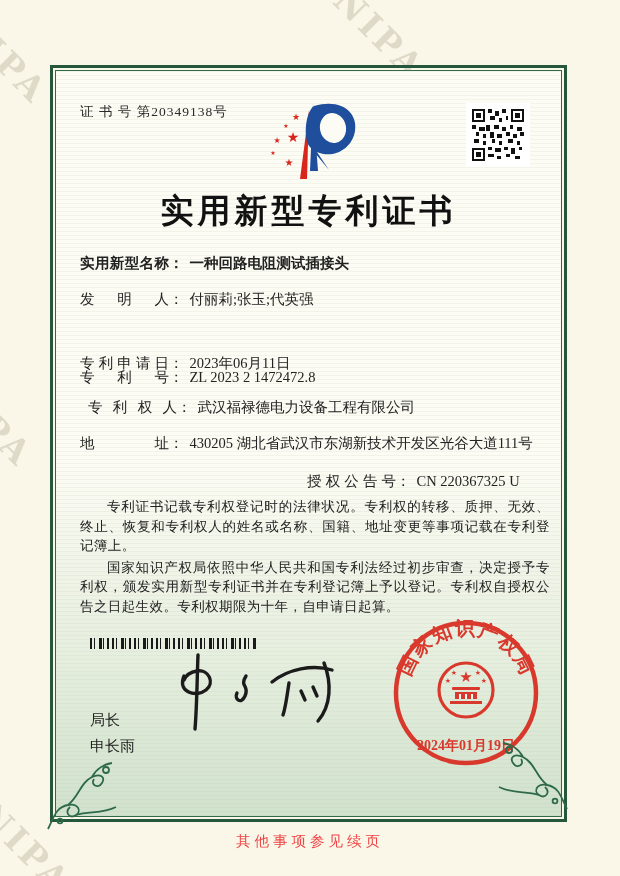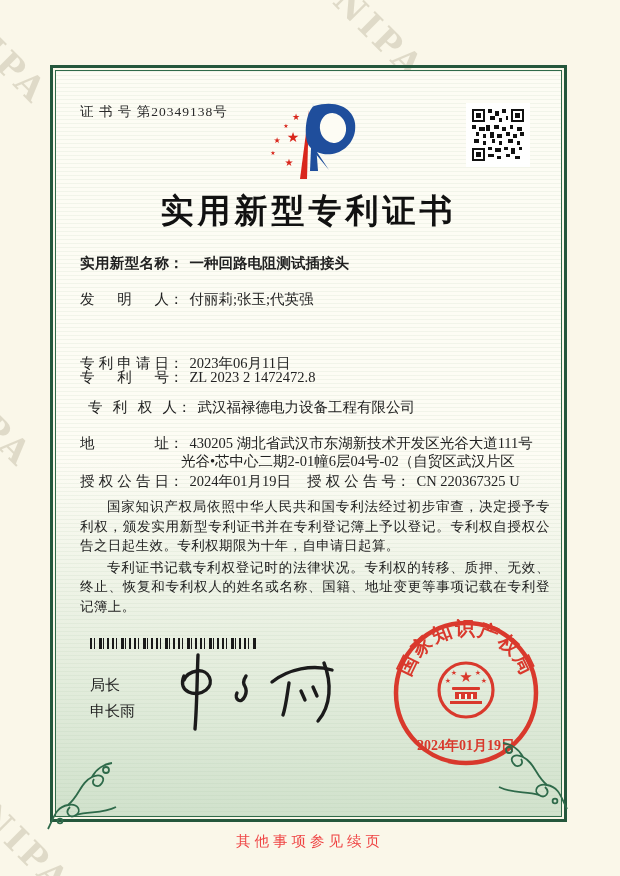--- a/index.html
+++ b/index.html
@@ -83,21 +83,21 @@
     background-image:repeating-linear-gradient(90deg,
       #1a1a1a 0 2px, rgba(0,0,0,0) 2px 4px,
       #1a1a1a 4px 5px, rgba(0,0,0,0) 5px 9px,
       #1a1a1a 9px 12px, rgba(0,0,0,0) 12px 13px,
       #1a1a1a 13px 14px, rgba(0,0,0,0) 14px 17px,
       #1a1a1a 17px 19px, rgba(0,0,0,0) 19px 22px);
   }
 
   
   .signer{
-    position:absolute;left:34px;top:601px;
+    position:absolute;left:34px;top:636px;
     font-family:"Liberation Sans","DejaVu Sans",sans-serif;
     font-size:15px;color:#1e1e1e;line-height:26px;
   }
   .signature{position:absolute;left:104px;top:578px;width:188px;height:88px;}
 
   
   .seal{position:absolute;left:334px;top:548px;width:152px;height:152px;opacity:0.93;}
 
   .page-info{
     position:absolute;left:0;top:722px;width:100%;
@@ -212,31 +212,29 @@
             <span class="flabel">专利号</span><span class="colon">：</span><span class="fvalue">ZL 2023 2 1472472.8</span>
           </div>
           <div class="frow" style="top:107px;">
             <span class="flabel">专利申请日</span><span class="colon">：</span><span class="fvalue">2023年06月11日</span>
           </div>
           <div class="frow" style="top:151px;margin-left:8px;">
             <span class="flabel">专利权人</span><span class="colon">：</span><span class="fvalue">武汉福禄德电力设备工程有限公司</span>
           </div>
           <div class="frow" style="top:187px;">
             <span class="flabel">地址</span><span class="colon">：</span><span class="fvalue">430205 湖北省武汉市东湖新技术开发区光谷大道111号</span>
-            <span class="addr-l2" style="top:18px;">光谷•芯中心二期2-01幢6层04号-02（自贸区武汉片区</span>
           </div>
           <div class="frow" style="top:225px;width:468px;">
-            <span><span class="flabel">授权公告日</span><span class="colon">：</span><span class="fvalue">2024年01月19日</span></span>
             <span class="grant2"><span class="flabel">授权公告号</span><span class="colon">：</span><span class="fvalue">CN 220367325 U</span></span>
           </div>
         </div>
 
         <div class="paras">
+          <p>专利证书记载专利权登记时的法律状况。专利权的转移、质押、无效、终止、恢复和专利权人的姓名或名称、国籍、地址变更等事项记载在专利登记簿上。</p>
           <p>国家知识产权局依照中华人民共和国专利法经过初步审查，决定授予专利权，颁发实用新型专利证书并在专利登记簿上予以登记。专利权自授权公告之日起生效。专利权期限为十年，自申请日起算。</p>
-          <p>专利证书记载专利权登记时的法律状况。专利权的转移、质押、无效、终止、恢复和专利权人的姓名或名称、国籍、地址变更等事项记载在专利登记簿上。</p>
         </div>
 
         <div class="barcode"></div>
 
         <div class="signer">
           <div>局长</div>
           <div>申长雨</div>
         </div>
 
         <svg class="signature" viewBox="0 0 188 88">

